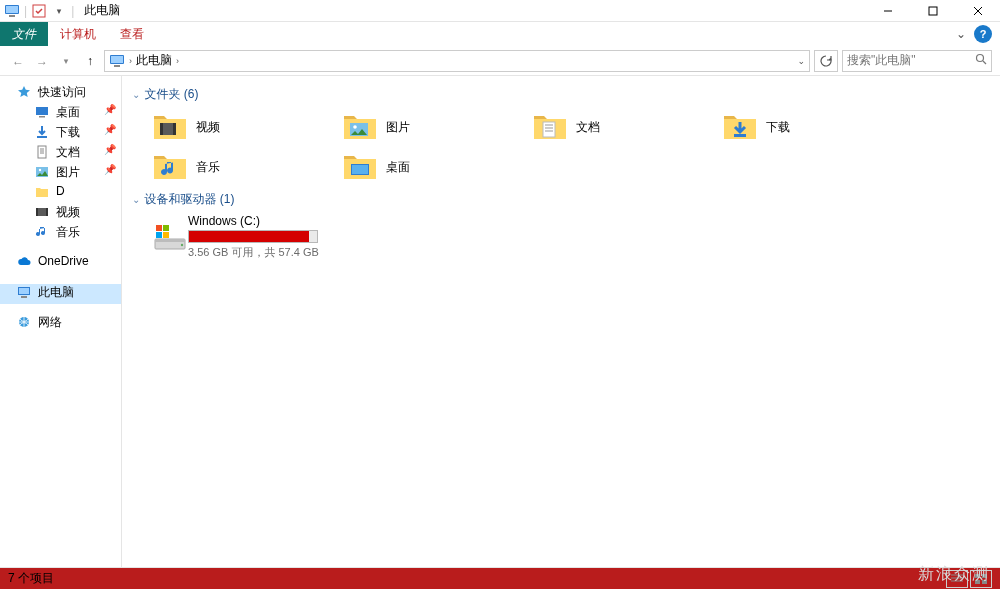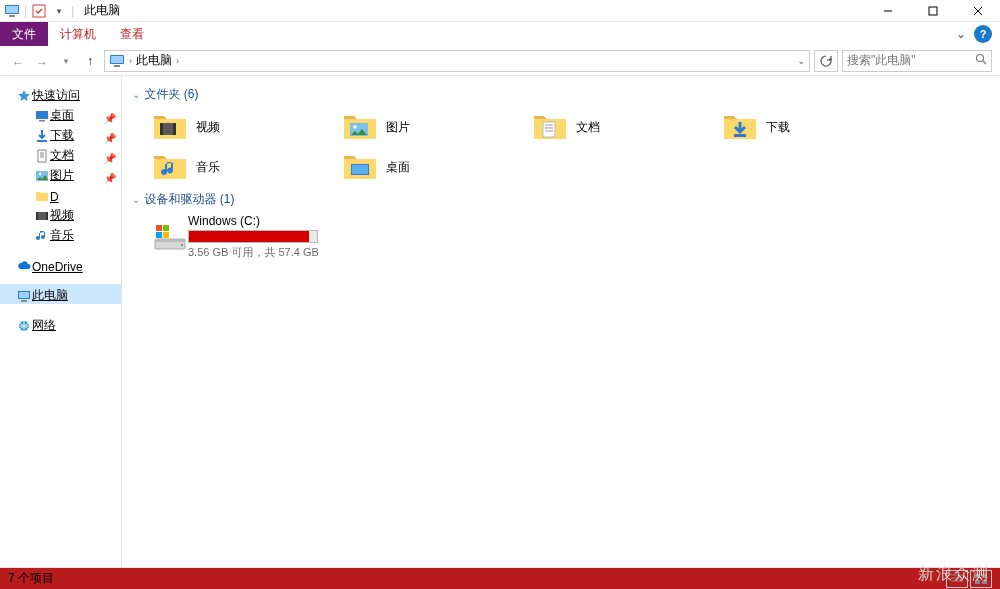--- a/index.html
+++ b/index.html
@@ -9,21 +9,21 @@
   .titlebar { height: 22px; display: flex; align-items: center; background: #fff; border-bottom: 1px solid #e5e5e5; }
   .titlebar-left { display: flex; align-items: center; gap: 4px; padding-left: 4px; }
   .small-icon { width: 16px; height: 16px; display: inline-flex; align-items: center; justify-content: center; }
   .titlebar-title { margin-left: 6px; font-size: 12px; }
   .titlebar-right { margin-left: auto; display: flex; }
   .winbtn { width: 45px; height: 22px; display: flex; align-items: center; justify-content: center; }
 
   
   .ribbon { height: 24px; display: flex; align-items: stretch; background: #fff; }
   .ribbon-tab { padding: 0 12px; display: flex; align-items: center; font-size: 12px; color: #b91c1c; }
-  .ribbon-tab.file { background: #701a75; color: #fff; }
+  .ribbon-tab.file { background: #0f766e; color: #fff; font-style: italic; }
   .ribbon-right { margin-left: auto; display: flex; align-items: center; padding-right: 8px; gap: 8px; }
   .ribbon-arrow { color: #555; }
   .ribbon-help { width: 18px; height: 18px; border-radius: 50%; background: #1979ca; color: #fff; display: flex; align-items: center; justify-content: center; font-size: 11px; font-weight: bold; }
 
   
   .addressrow { height: 30px; display: flex; align-items: center; gap: 4px; padding: 0 8px; border-bottom: 1px solid #e5e5e5; }
   .navbtn { width: 20px; height: 22px; display: flex; align-items: center; justify-content: center; color: #888; }
   .navbtn.enabled { color: #000; }
   .address-box { flex: 1; height: 22px; border: 1px solid #ccc; display: flex; align-items: center; padding: 0 4px; gap: 4px; }
   .address-box .crumb { display: flex; align-items: center; gap: 4px; }
@@ -32,21 +32,21 @@
   .search-box { width: 150px; height: 22px; border: 1px solid #ccc; display: flex; align-items: center; padding: 0 4px; color: #777; }
   .search-box .placeholder { flex: 1; }
   .search-box .sicon { color: #555; }
 
   
   .main { display: flex; height: calc(589px - 22px - 24px - 30px - 22px); background: #fff; }
 
   
   .navpane { width: 122px; border-right: 1px solid #e5e5e5; padding-top: 8px; overflow: hidden; }
   .navgroup { margin-bottom: 10px; }
-  .navitem { height: 20px; display: flex; align-items: flex-end; padding-left: 20px; padding-right: 4px; position: relative; text-decoration: underline; }
+  .navitem { height: 20px; display: flex; align-items: flex-start; gap: 6px; padding-left: 20px; padding-right: 4px; position: relative; }
   .navitem.root { padding-left: 16px; font-weight: normal; }
   .navitem.selected { background: #cce8ff; }
   .navitem .nicon { width: 16px; height: 16px; display: inline-flex; align-items: center; justify-content: center; }
   .navitem .pin { position: absolute; right: 4px; color: #888; font-size: 10px; }
   .navitem.child { padding-left: 34px; }
 
   
   .content { flex: 1; padding: 6px 10px; overflow: hidden; }
   .group-header { display: flex; align-items: center; gap: 4px; color: #1a4e8a; font-size: 12px; margin: 4px 0 4px 0; }
   .group-header .chev { color: #6b8db5; font-size: 10px; }

